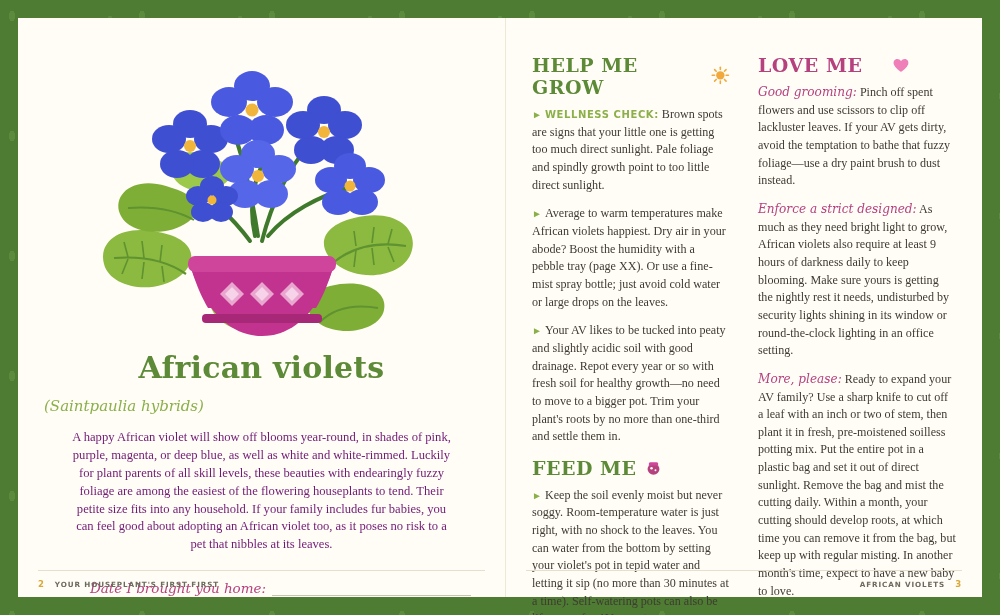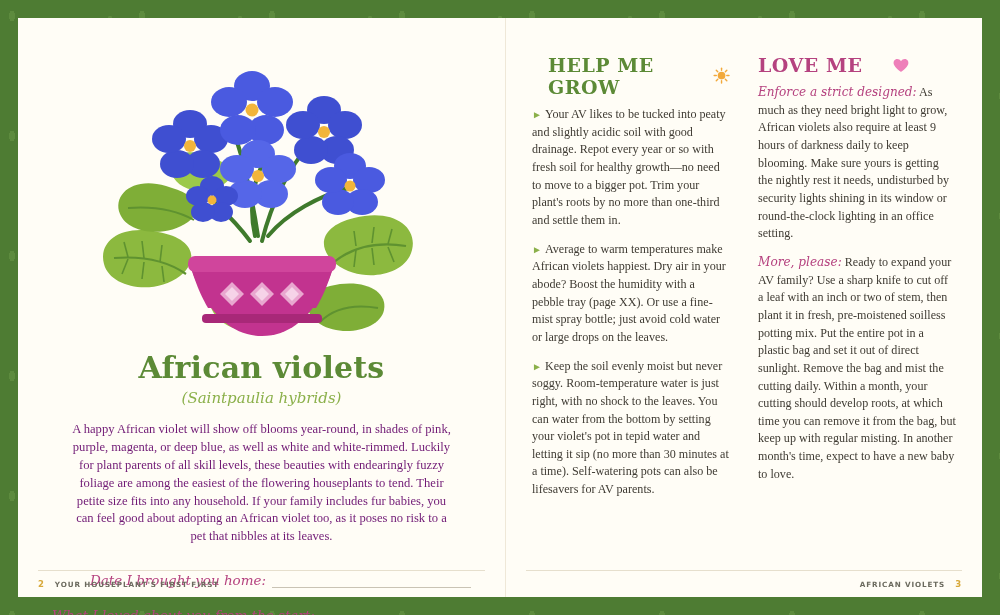--- a/index.html
+++ b/index.html
@@ -49,26 +49,26 @@
   .title {
     text-align: center;
     font-family: "DejaVu Serif", serif;
     font-weight: bold;
     font-size: 30px;
     color: #5c8a36;
     letter-spacing: 0.2px;
     margin-top: 4px;
   }
   .subtitle {
-    text-align: center;
     font-family: "DejaVu Serif", serif;
     font-style: italic;
     font-size: 15px;
     color: #8bb04a;
-    margin-top: 4px;
+    margin-top: 12px;
+    padding-left: 26px;
   }
   .intro {
     width: 380px;
     margin: 14px auto 0 auto;
     text-align: center;
     font-size: 12.6px;
     line-height: 1.42;
     color: #701a75;
   }
   .fill-lines {
@@ -110,21 +110,21 @@
   h2.section {
     font-family: "DejaVu Serif", serif;
     font-weight: bold;
     font-size: 19px;
     letter-spacing: 0.5px;
     margin: 0 0 8px 0;
     display: flex;
     align-items: center;
     gap: 7px;
   }
-  h2.grow { color: #5c8a36; margin-left: 16px; }
+  h2.grow { color: #5c8a36; }
   h2.feed { color: #5c8a36; }
   h2.love { color: #b5427f; gap: 30px; }
 
   p.body {
     font-size: 12.1px;
     line-height: 1.46;
     color: #3f3b33;
     margin-bottom: 11px;
     text-align: left;
   }
@@ -372,47 +372,64 @@
                     <path d="M17.3 17.3l2.1 2.1"></path>
                     <path d="M19.4 4.6l-2.1 2.1"></path>
                     <path d="M6.7 17.3l-2.1 2.1"></path>
                   </g>
                 </g>
               </svg>
           </span>
         </h2>
 
 
+        <p class="body">
+          <span class="bullet">►</span><span class="wellness">WELLNESS CHECK:</span> <span>Brown spots are signs that your little one is getting too much direct sunlight. Pale foliage and spindly growth point to too little direct sunlight.</span>
+        </p>
+
+        <p class="body">
+          <span class="bullet">►</span><span>Average to warm temperatures make African violets happiest. Dry air in your abode? Boost the humidity with a pebble tray (page XX). Or use a fine-mist spray bottle; just avoid cold water or large drops on the leaves.</span>
+        </p>
 
         <p class="body">
           <span class="bullet">►</span><span>Your AV likes to be tucked into peaty and slightly acidic soil with good drainage. Repot every year or so with fresh soil for healthy growth—no need to move to a bigger pot. Trim your plant's roots by no more than one-third and settle them in.</span>
         </p>
 
-        <p class="body">
-          <span class="bullet">►</span><span>Average to warm temperatures make African violets happiest. Dry air in your abode? Boost the humidity with a pebble tray (page XX). Or use a fine-mist spray bottle; just avoid cold water or large drops on the leaves.</span>
-        </p>
-
+        <h2 class="section feed">
+          <span>FEED ME</span>
+          <span class="pot-icon">
+            <svg viewBox="0 0 24 24">
+                <ellipse cx="12" cy="14" rx="7.5" ry="7" fill="#b5427f"></ellipse>
+                <rect x="6" y="5.5" width="12" height="4" rx="2" fill="#d0459c"></rect>
+                <circle cx="9.5" cy="13" r="1.6" fill="#fffdf6"></circle>
+                <circle cx="14.5" cy="15.5" r="1.2" fill="#fffdf6"></circle>
+              </svg>
+          </span>
+        </h2>
 
         <p class="body">
           <span class="bullet">►</span><span>Keep the soil evenly moist but never soggy. Room-temperature water is just right, with no shock to the leaves. You can water from the bottom by setting your violet's pot in tepid water and letting it sip (no more than 30 minutes at a time). Self-watering pots can also be lifesavers for AV parents.</span>
         </p>
       </div>
 
       <div class="col">
 
 
         <h2 class="section love">
           <span>LOVE ME</span>
           <span class="heart-icon">
             <svg viewBox="0 0 24 24">
                 <path d="M12 21s-8.2-5.3-9.6-10.1C1.3 7.1 3.6 4 7 4c2 0 3.9 1.2 5 3 1.1-1.8 3-3 5-3 3.4 0 5.7 3.1 4.6 6.9C20.2 15.7 12 21 12 21z" fill="#ee7fb9"></path>
               </svg>
           </span>
         </h2>
 
+        <p class="body">
+          <span class="lovelabel">Good grooming:</span> <span>Pinch off spent flowers and use scissors to clip off lackluster leaves. If your AV gets dirty, avoid the temptation to bathe that fuzzy foliage—use a dry paint brush to dust instead.</span>
+        </p>
 
         <p class="body">
           <span class="lovelabel">Enforce a strict designed:</span> <span>As much as they need bright light to grow, African violets also require at least 9 hours of darkness daily to keep blooming. Make sure yours is getting the nightly rest it needs, undisturbed by security lights shining in its window or round-the-clock lighting in an office setting.</span>
         </p>
 
         <p class="body">
           <span class="lovelabel">More, please:</span> <span>Ready to expand your AV family? Use a sharp knife to cut off a leaf with an inch or two of stem, then plant it in fresh, pre-moistened soilless potting mix. Put the entire pot in a plastic bag and set it out of direct sunlight. Remove the bag and mist the cutting daily. Within a month, your cutting should develop roots, at which time you can remove it from the bag, but keep up with regular misting. In another month's time, expect to have a new baby to love.</span>
         </p>
       </div>
     </div>

